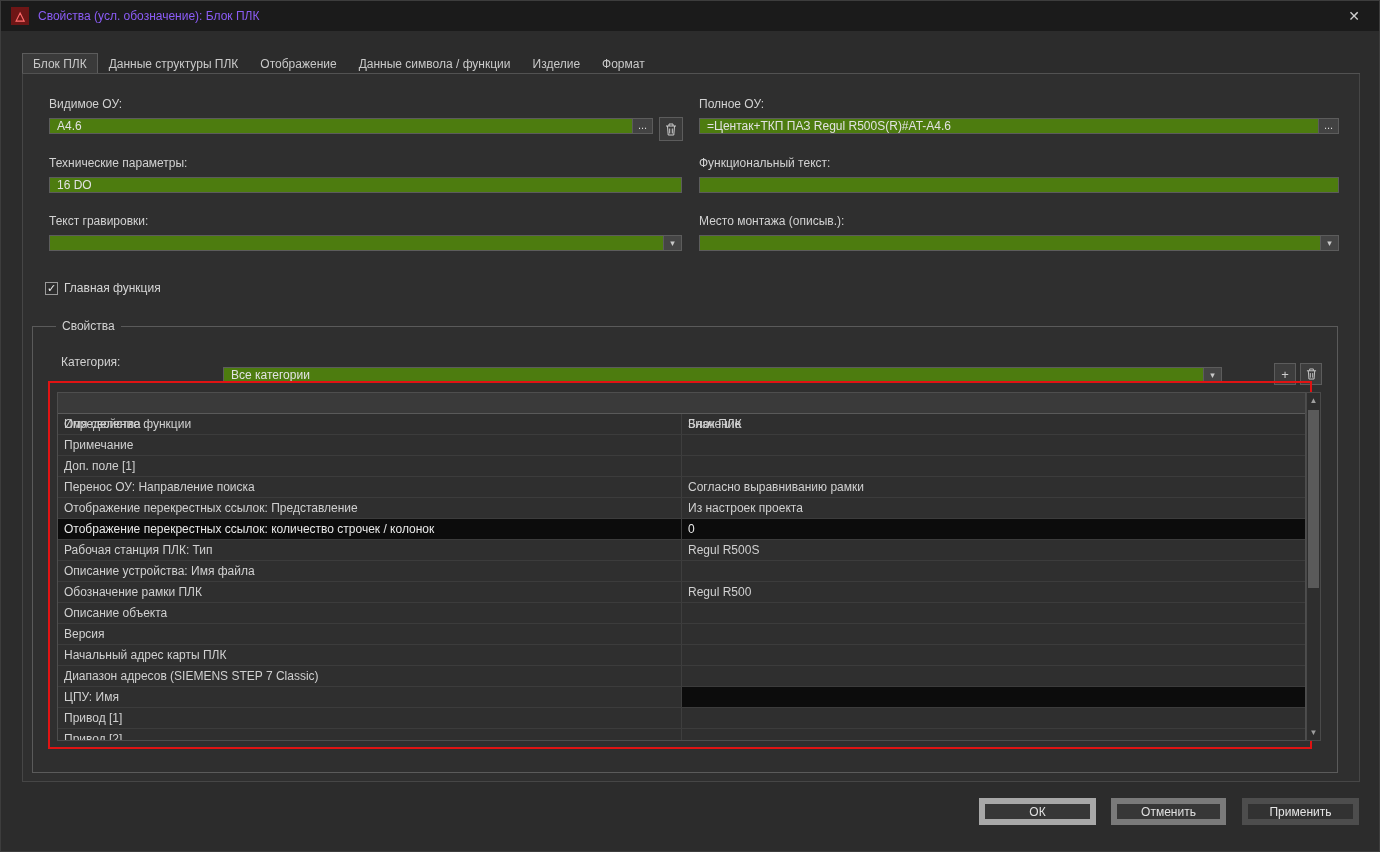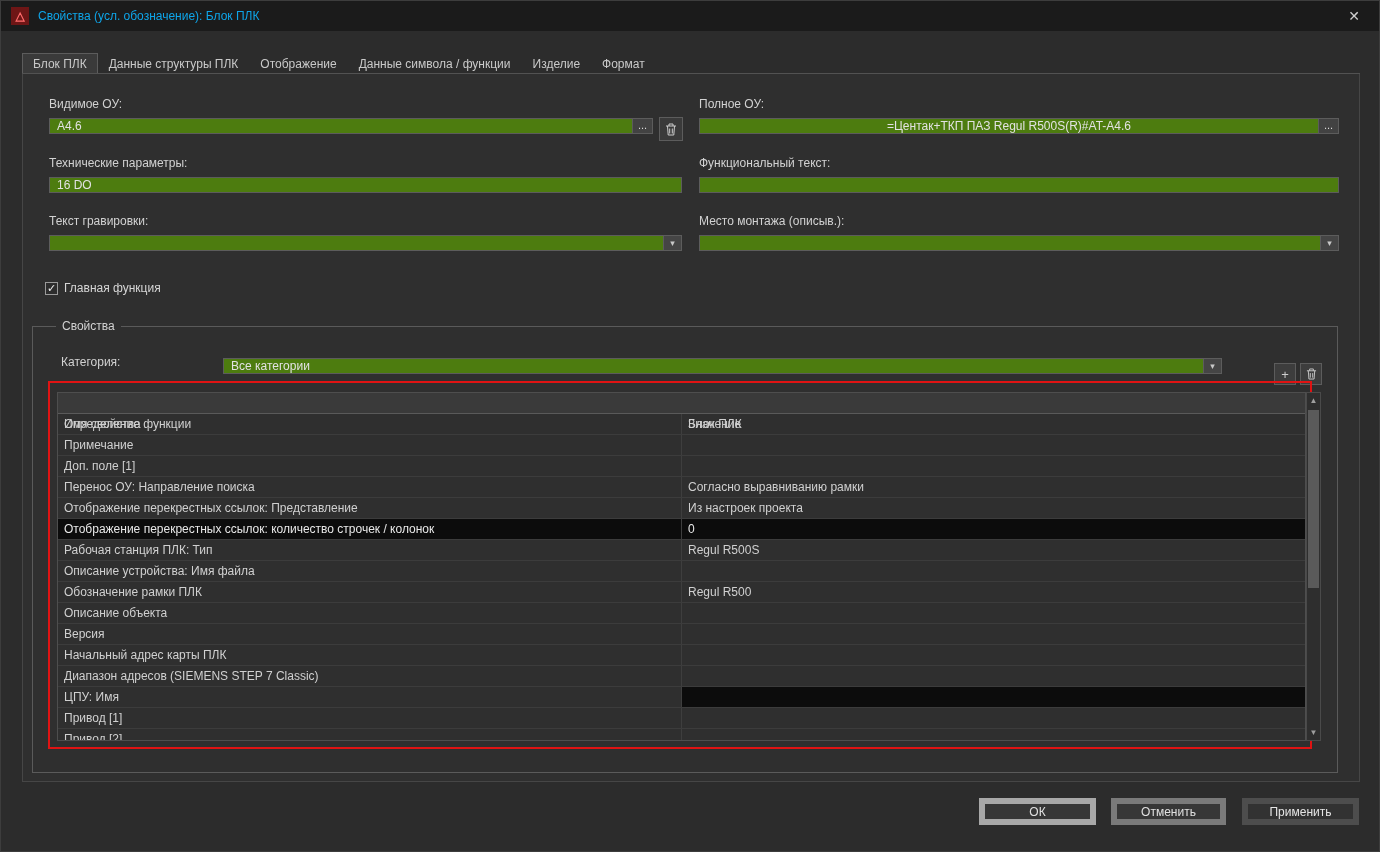--- a/index.html
+++ b/index.html
@@ -5,21 +5,21 @@
   * { margin:0; padding:0; box-sizing:border-box; }
   html,body { width:1380px; height:852px; background:#2c2c2c; overflow:hidden;
               font-family:"Liberation Sans", sans-serif; font-size:12px; color:#d6d6d6; }
   .window { position:relative; width:1380px; height:852px; background:#2c2c2c; border:1px solid #3d3d3d; }
 
   
   .titlebar { position:absolute; left:0; top:0; right:0; height:30px; background:#1b1b1b;
               display:flex; align-items:center; padding:0 10px; gap:9px; }
   .logo { width:18px; height:18px; background:#6e1616; display:flex; align-items:center; justify-content:center;
           color:#ff6b6b; font-size:12px; font-weight:bold; line-height:1; }
-  .wtitle { color:#0ea5e9; }
+  .wtitle { color:#8b5cf6; }
   .closebtn { margin-left:auto; width:30px; text-align:center; color:#cfcfcf; font-size:14px; cursor:default; }
 
   
   .tabbar { position:absolute; left:21px; top:52px; width:1338px; height:21px; display:flex;
             border-bottom:1px solid #525252; }
   .tab { padding:3px 10px 2px 10px; color:#c9c9c9; border:1px solid transparent; border-bottom:none; white-space:nowrap; }
   .tab.active { background:#3a3a3a; border-color:#5c5c5c; }
 
   
   .content { position:absolute; left:21px; top:73px; width:1338px; height:708px; background:#2f2f2f;
@@ -107,21 +107,21 @@
     <span class="ival">A4.6</span>
     <span class="browse">...</span>
   </div>
   <div class="iconbtn" style="left:658px; top:116px;">
     <svg width="12" height="13" viewBox="0 0 12 13">
       <path d="M1 3h10M4 3V1h4v2M2.5 3l.7 9h5.6l.7-9M4.7 5.5v5M7.3 5.5v5" stroke="#cdcdcd" stroke-width="1" fill="none"></path>
     </svg>
   </div>
 
   <div class="lbl" style="left:698px; top:96px;">Полное ОУ:</div>
-  <div class="tinput" style="left:698px; top:117px; width:640px;text-align:center;">
+  <div class="tinput" style="left:698px; top:117px; width:640px;">
     <span class="ival">=Центак+ТКП ПАЗ Regul R500S(R)#AT-A4.6</span>
     <span class="browse">...</span>
   </div>
 
   <div class="lbl" style="left:48px; top:155px;">Технические параметры:</div>
   <div class="tinput" style="left:48px; top:176px; width:633px;">
     <span class="ival">16 DO</span>
   </div>
 
   <div class="lbl" style="left:698px; top:155px;text-align:right;">Функциональный текст:</div>
@@ -143,21 +143,21 @@
 
   <div class="checkrow">
     <span class="checkbox">✓</span>
     <span>Главная функция</span>
   </div>
 
   <div class="groupbox"></div>
   <div class="grouptitle">Свойства</div>
 
   <div class="lbl" style="left:60px; top:354px;">Категория:</div>
-  <div class="tinput" style="left:222px; top:357px; width:999px;gap:32px;">
+  <div class="tinput" style="left:222px; top:366px; width:999px;gap:32px;">
     <span class="ival">Все категории</span>
     <span class="combo-arrow">▾</span>
   </div>
 
   <div class="smallbtn" style="left:1273px; top:362px;">
     <span>+</span>
   </div>
   <div class="smallbtn" style="left:1299px; top:362px;">
     <svg width="11" height="12" viewBox="0 0 12 13">
       <path d="M1 3h10M4 3V1h4v2M2.5 3l.7 9h5.6l.7-9M4.7 5.5v5M7.3 5.5v5" stroke="#cdcdcd" stroke-width="1" fill="none"></path>

